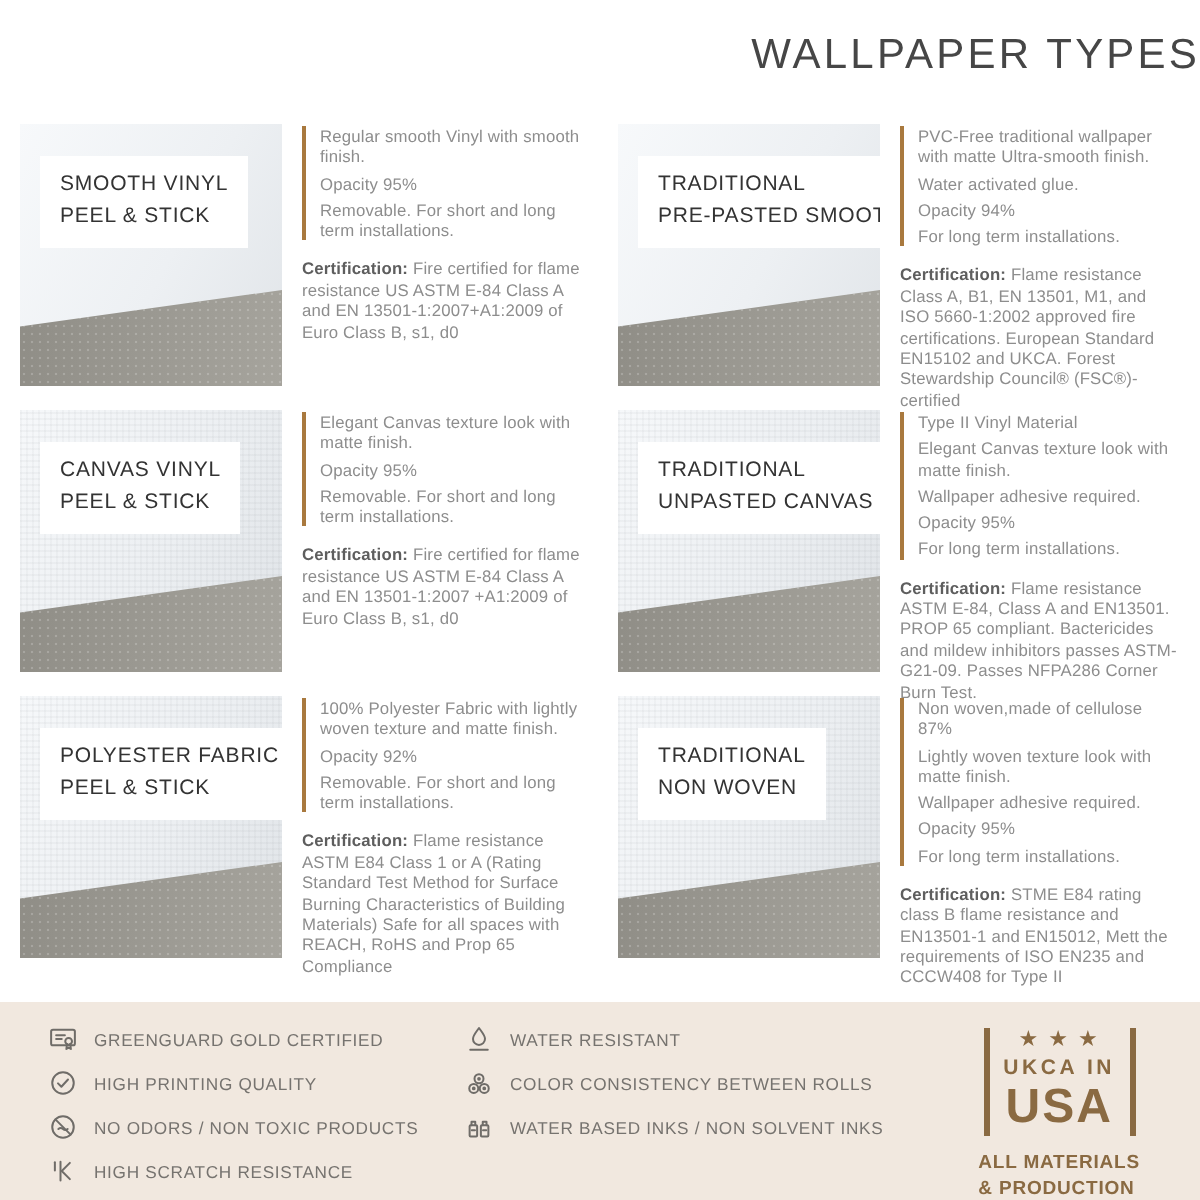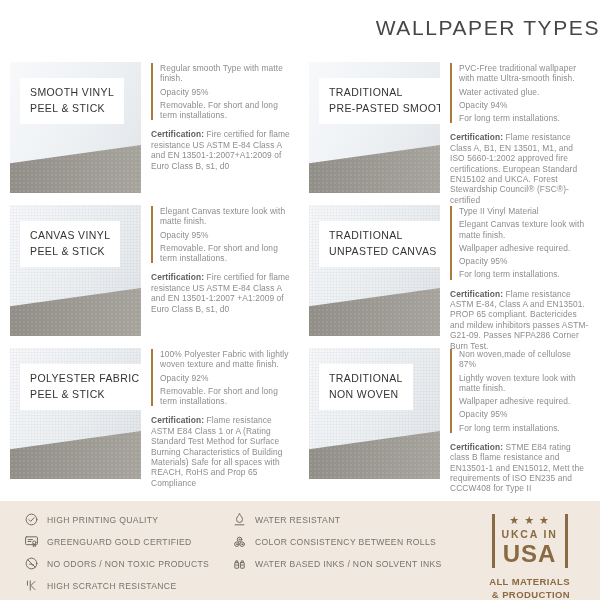--- a/index.html
+++ b/index.html
@@ -57,42 +57,42 @@
   .fitem span { font-size:8.6px; color:#76736f; letter-spacing:0.35px; white-space:nowrap; }
   .badge-wrap {
     margin-left:auto; margin-right:14px; margin-top:2px;
     display:flex; flex-direction:column; align-items:center;
     color:var(--brand-brown,#8A6A42);
   }
   .badge { border-left:3px solid currentColor; border-right:3px solid currentColor; padding:1px 7px 2px; text-align:center; line-height:1; }
   .badge-stars { font-size:11px; letter-spacing:1px; }
   .badge-madein { font-size:10.5px; font-weight:bold; letter-spacing:1.8px; margin-top:3px; }
   .badge-usa { font-size:24px; font-weight:bold; letter-spacing:1px; margin-top:2px; }
-  .badge-sub { margin-top:7px; text-align:right; font-weight:bold; font-size:9.5px; letter-spacing:0.4px; line-height:1.4; }
+  .badge-sub { margin-top:7px; text-align:left; font-weight:bold; font-size:9.5px; letter-spacing:0.4px; line-height:1.4; }
 </style>
 </head>
 <body>
 
 <div class="page">
 
   <h1 class="title">WALLPAPER TYPES</h1>
 
   <div class="grid">
 
     <section class="card">
       <div class="photo">
         <div class="floor"></div>
         <div class="photo-label">
           <span>SMOOTH VINYL</span>
           <span>PEEL &amp; STICK</span>
         </div>
       </div>
       <div class="info">
         <div class="desc">
-          <p>Regular smooth Type with matte finish.</p>
+          <p>Regular smooth Vinyl with smooth finish.</p>
           <p>Opacity 95%</p>
           <p>Removable.  For short and long term installations.</p>
         </div>
         <p class="cert"><b>Certification:</b> <span>Fire certified for flame resistance US ASTM E-84 Class A and EN 13501-1:2007+A1:2009 of Euro Class B, s1, d0</span></p>
       </div>
     </section>
 
     <section class="card">
       <div class="photo">
         <div class="floor"></div>
@@ -188,33 +188,33 @@
       </div>
     </section>
 
   </div>
 
   <footer class="footer">
 
     <div class="fcol fcol-left">
       <div class="fitem">
         <svg width="15" height="15" viewBox="0 0 24 24" fill="none" stroke="#6f6c68" stroke-width="1.6" stroke-linecap="round" stroke-linejoin="round">
-            <circle cx="12" cy="12" r="8.6"></circle>
-            <path d="M8 12.3l2.7 2.7 5.3-5.8"></path>
-          </svg>
-        <span>HIGH PRINTING QUALITY</span>
-      </div>
-      <div class="fitem">
-        <svg width="15" height="15" viewBox="0 0 24 24" fill="none" stroke="#6f6c68" stroke-width="1.6" stroke-linecap="round" stroke-linejoin="round">
             <rect x="2.5" y="4.5" width="19" height="12.5" rx="1.5"></rect>
             <path d="M6.5 9h7M6.5 12h4.5"></path>
             <circle cx="16.5" cy="13.8" r="2.7"></circle>
             <path d="M15.2 15.9l-.5 4.1 1.8-1.1 1.8 1.1-.5-4.1"></path>
           </svg>
         <span>GREENGUARD GOLD CERTIFIED</span>
+      </div>
+      <div class="fitem">
+        <svg width="15" height="15" viewBox="0 0 24 24" fill="none" stroke="#6f6c68" stroke-width="1.6" stroke-linecap="round" stroke-linejoin="round">
+            <circle cx="12" cy="12" r="8.6"></circle>
+            <path d="M8 12.3l2.7 2.7 5.3-5.8"></path>
+          </svg>
+        <span>HIGH PRINTING QUALITY</span>
       </div>
       <div class="fitem">
         <svg width="15" height="15" viewBox="0 0 24 24" fill="none" stroke="#6f6c68" stroke-width="1.6" stroke-linecap="round" stroke-linejoin="round">
             <circle cx="12" cy="12" r="8.6"></circle>
             <path d="M5.9 5.9l12.2 12.2"></path>
             <path d="M8.3 13.6c1.2-1.1 2.5-1.1 3.7 0s2.5 1.1 3.7 0"></path>
           </svg>
         <span>NO ODORS / NON TOXIC PRODUCTS</span>
       </div>
       <div class="fitem">

